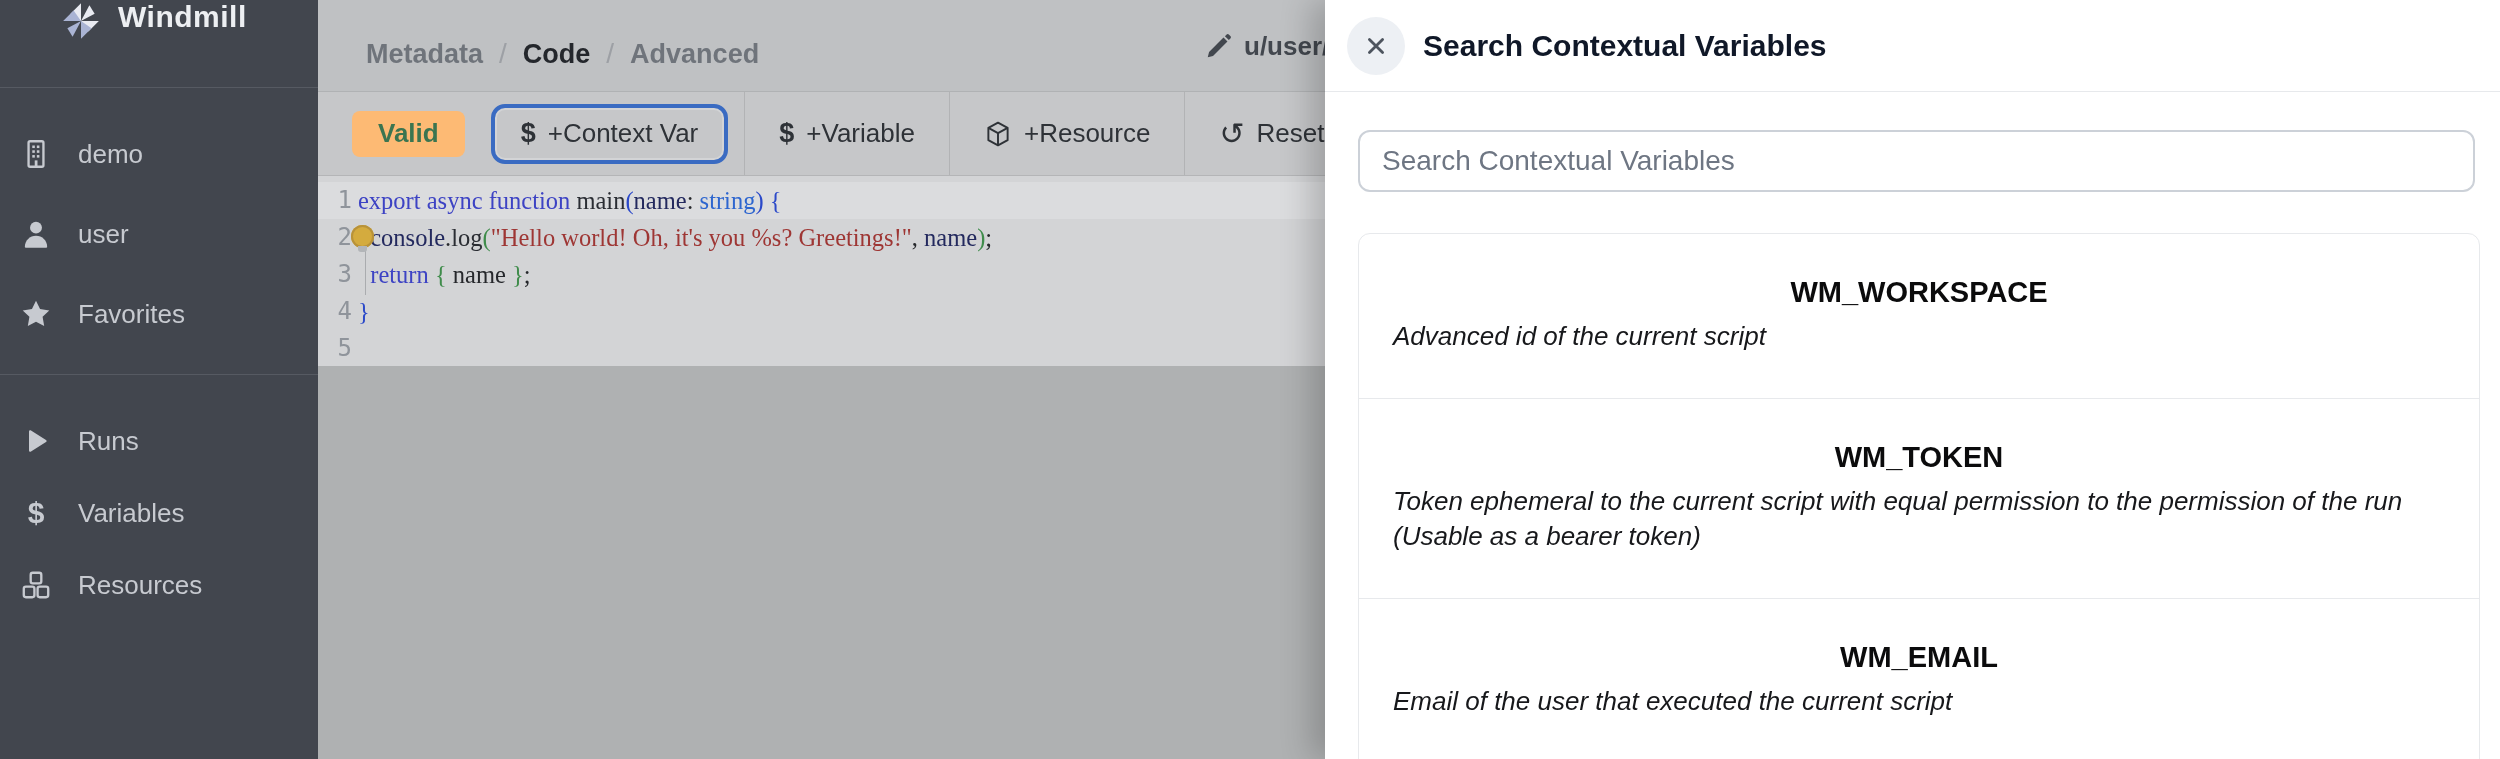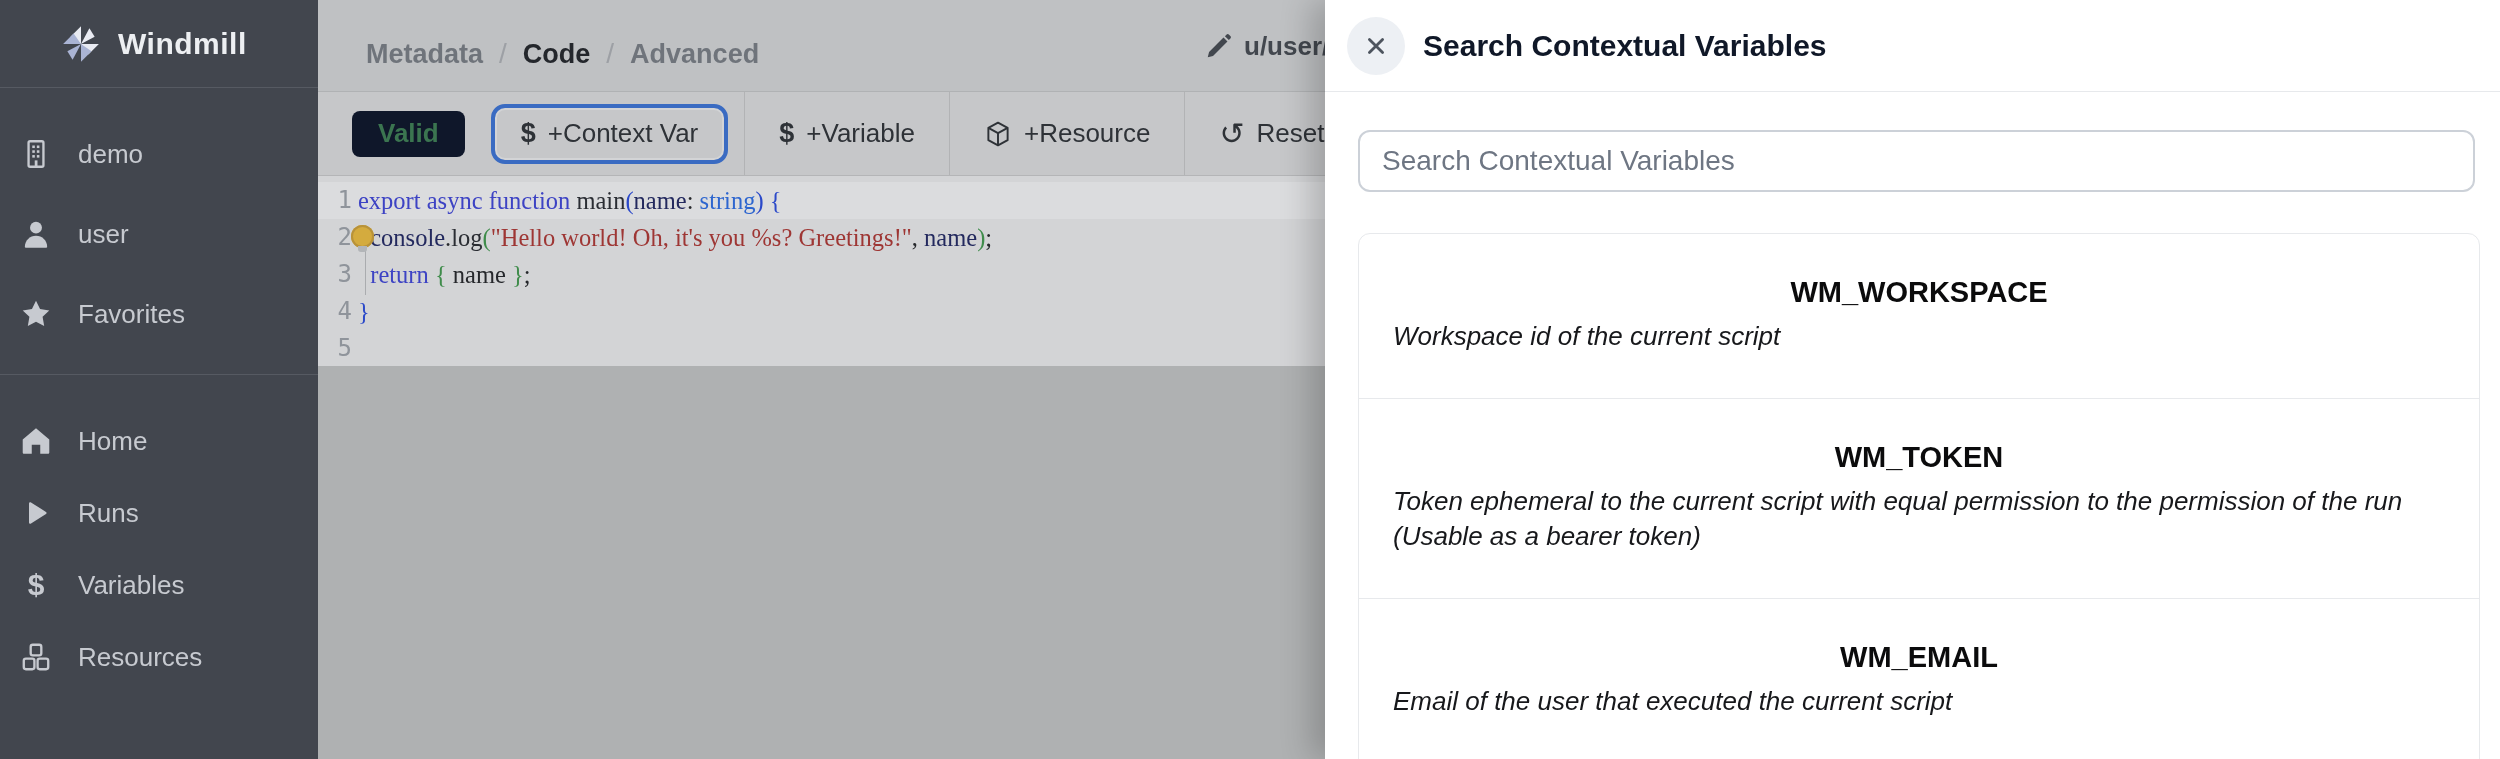--- a/index.html
+++ b/index.html
@@ -1,21 +1,21 @@
 <!DOCTYPE html>
 <html><head>
 <meta charset="utf-8">
 <style>
   * { margin:0; padding:0; box-sizing:border-box; }
   html,body { width:2500px; height:759px; overflow:hidden; }
   body { position:relative; font-family:"Liberation Sans",sans-serif; background:#afb1b2; }
 
   
   #sidebar { position:absolute; left:0; top:0; width:318px; height:759px; background:#42464e; z-index:2; }
-  .logo-row { height:88px; display:flex; align-items:center; padding-left:60px; gap:16px; border-bottom:1px solid #565a62; }
+  .logo-row { height:88px; display:flex; align-items:flex-start; padding-left:60px; gap:16px; border-bottom:1px solid #565a62; }
   .logo-text { font-size:30px; font-weight:700; color:#edeff2; letter-spacing:.5px; }
   .side-group1 { padding-top:26px; }
   .side-group2 { padding-top:30px; }
   .side-item { display:flex; align-items:center; padding-left:18px; gap:24px; color:#c7cad0; cursor:pointer; }
   .side-group1 .side-item { height:80px; }
   .side-group2 .side-item { height:72px; }
   .side-icon { width:36px; height:36px; display:flex; align-items:center; justify-content:center; flex:none; }
   .side-label { font-size:26px; font-weight:500; }
   .side-divider { height:1px; background:#565a62; margin-top:20px; }
   .dollar-glyph { font-size:30px; font-weight:600; color:#c7cad0; }
@@ -23,21 +23,21 @@
   
   #main { position:absolute; left:318px; top:0; width:2182px; height:759px; background:#afb1b2; z-index:1; }
   #main-header { position:absolute; left:0; top:0; right:0; height:92px; background:#bfc1c3; border-bottom:1px solid #b0b2b4; }
   .tabs { position:absolute; left:48px; top:0; height:108px; display:flex; align-items:center; font-size:27px; }
   .tab { color:#6f747b; font-weight:600; cursor:pointer; }
   .tab.active { color:#24272c; font-weight:700; }
   .tab-sep { color:#9da0a5; font-weight:400; margin:0 16px; font-size:28px; }
   .path { position:absolute; left:886px; top:0; height:92px; display:flex; align-items:center; gap:10px; color:#42474e; font-size:26px; font-weight:600; white-space:nowrap; }
 
   #toolbar { position:absolute; left:0; top:92px; right:0; height:84px; background:#c6c7c9; border-bottom:1px solid #b4b5b7; display:flex; align-items:center; padding-left:34px; }
-  .valid-badge { height:46px; display:flex; align-items:center; padding:0 26px; border-radius:8px; background:#0f172a; color:#3b7550; font-size:26px; font-weight:600; margin-right:26px; }
+  .valid-badge { height:46px; display:flex; align-items:center; padding:0 26px; border-radius:8px; background:#fdba74; color:#3b7550; font-size:26px; font-weight:600; margin-right:26px; }
   .ctx-btn { height:60px; display:flex; align-items:center; gap:12px; padding:0 26px; border-radius:14px; border:4px solid #3a6bc2; box-shadow:inset 0 0 0 2px #d3d4d6; color:#2e3237; font-size:26px; font-weight:500; background:transparent; margin-right:16px; cursor:pointer; }
   .tgroup { display:flex; align-self:stretch; align-items:stretch; }
   .tbtn { display:flex; align-items:center; gap:12px; padding:0 34px; font-size:26px; font-weight:500; color:#2e3237; border-left:1px solid #b2b3b5; cursor:pointer; }
   .tbtn:last-child { border-right:1px solid #b2b3b5; }
   .btn-dollar { font-size:27px; font-weight:600; }
   .rotate-glyph { font-size:30px; line-height:1; }
 
   
   #editor { position:absolute; left:0; top:176px; right:0; height:190px; background:#d3d4d6; }
   .line1-hl { position:absolute; left:0; right:0; top:6px; height:37px; background:#dbdcde; }
@@ -127,28 +127,20 @@
           <path d="M16 3.5l3.8 7.9 8.7 1.2-6.3 6.1 1.5 8.6L16 23.2l-7.7 4.1 1.5-8.6-6.3-6.1 8.7-1.2z"></path>
         </svg>
       </span>
       <span class="side-label">Favorites</span>
     </div>
   </div>
 
   <div class="side-divider"></div>
 
   <div class="side-group2">
-    <div class="side-item">
-      <span class="side-icon">
-        <svg width="34" height="34" viewBox="0 0 32 32" fill="#c7cad0">
-          <path d="M16 4l12.5 10.6v12.2c0 .7-.5 1.2-1.2 1.2H20v-8.5h-8V28H4.7c-.7 0-1.2-.5-1.2-1.2V14.6z"></path>
-        </svg>
-      </span>
-      <span class="side-label">Home</span>
-    </div>
     <div class="side-item">
       <span class="side-icon">
         <svg width="32" height="32" viewBox="0 0 32 32" fill="#c7cad0">
           <path d="M9 6.5c0-1 1.1-1.6 2-1.1l15 9.5c.8.5.8 1.7 0 2.2l-15 9.5c-.9.5-2-.1-2-1.1z"></path>
         </svg>
       </span>
       <span class="side-label">Runs</span>
     </div>
     <div class="side-item">
       <span class="side-icon">
@@ -243,21 +235,21 @@
     <div class="d-title">Search Contextual Variables</div>
   </div>
 
   <div class="d-search">
     <input type="text" placeholder="Search Contextual Variables" style="">
   </div>
 
   <div class="d-list">
     <div class="d-item">
       <div class="d-item-name">WM_WORKSPACE</div>
-      <div class="d-item-desc">Workspace id of the current script</div>
+      <div class="d-item-desc">Advanced id of the current script</div>
     </div>
     <div class="d-item">
       <div class="d-item-name">WM_TOKEN</div>
       <div class="d-item-desc">Token ephemeral to the current script with equal permission to the permission of the run (Usable as a bearer token)</div>
     </div>
     <div class="d-item">
       <div class="d-item-name">WM_EMAIL</div>
       <div class="d-item-desc">Email of the user that executed the current script</div>
     </div>
   </div>

